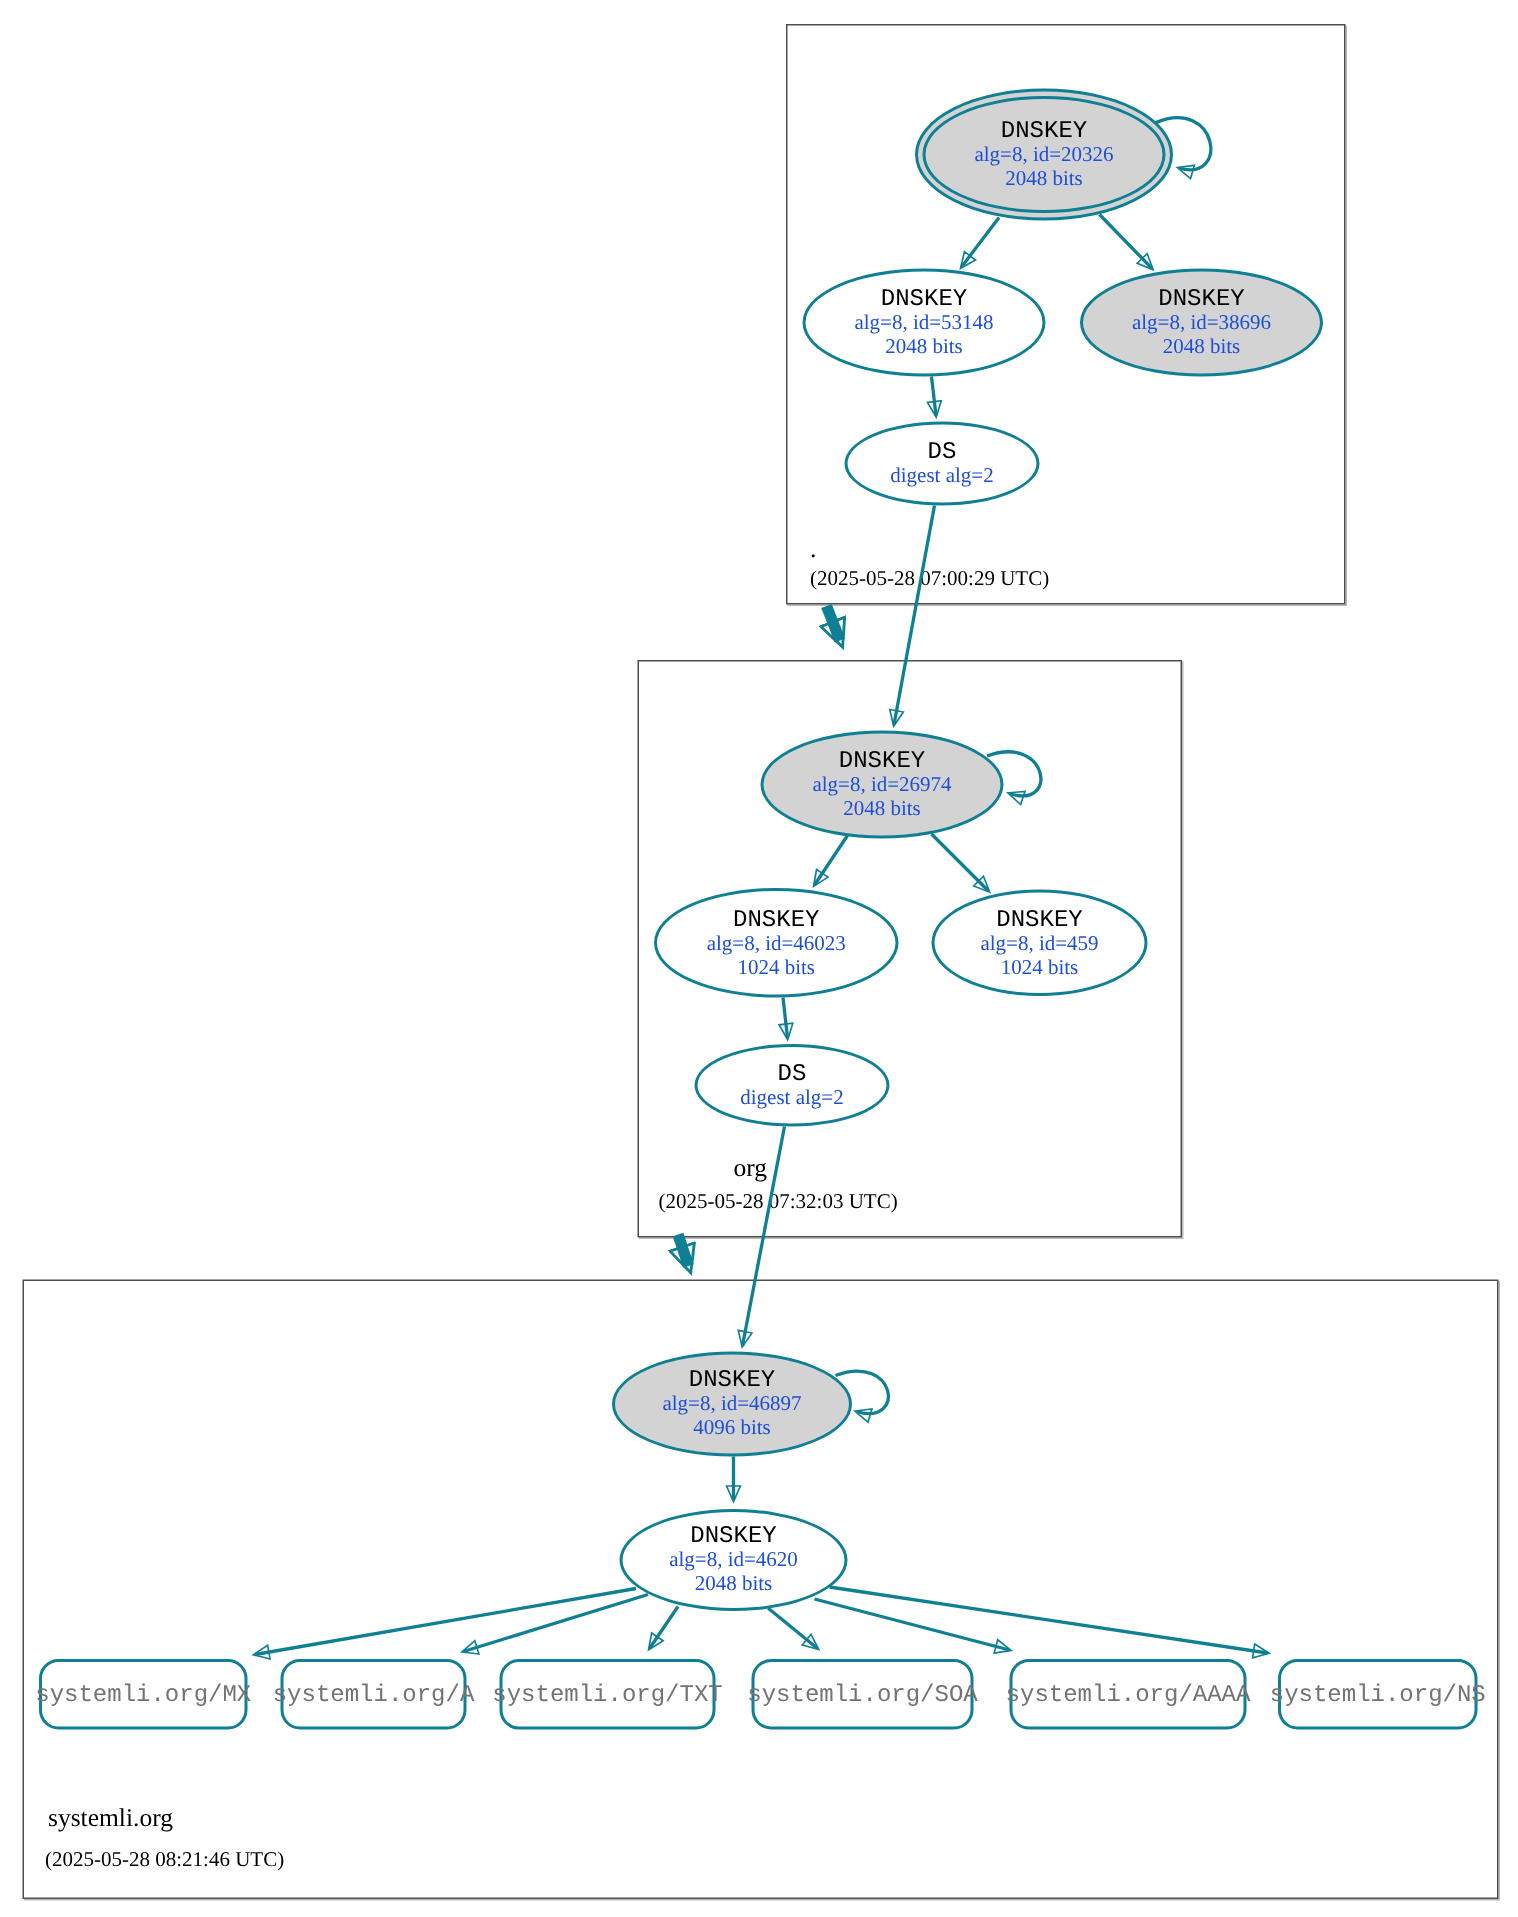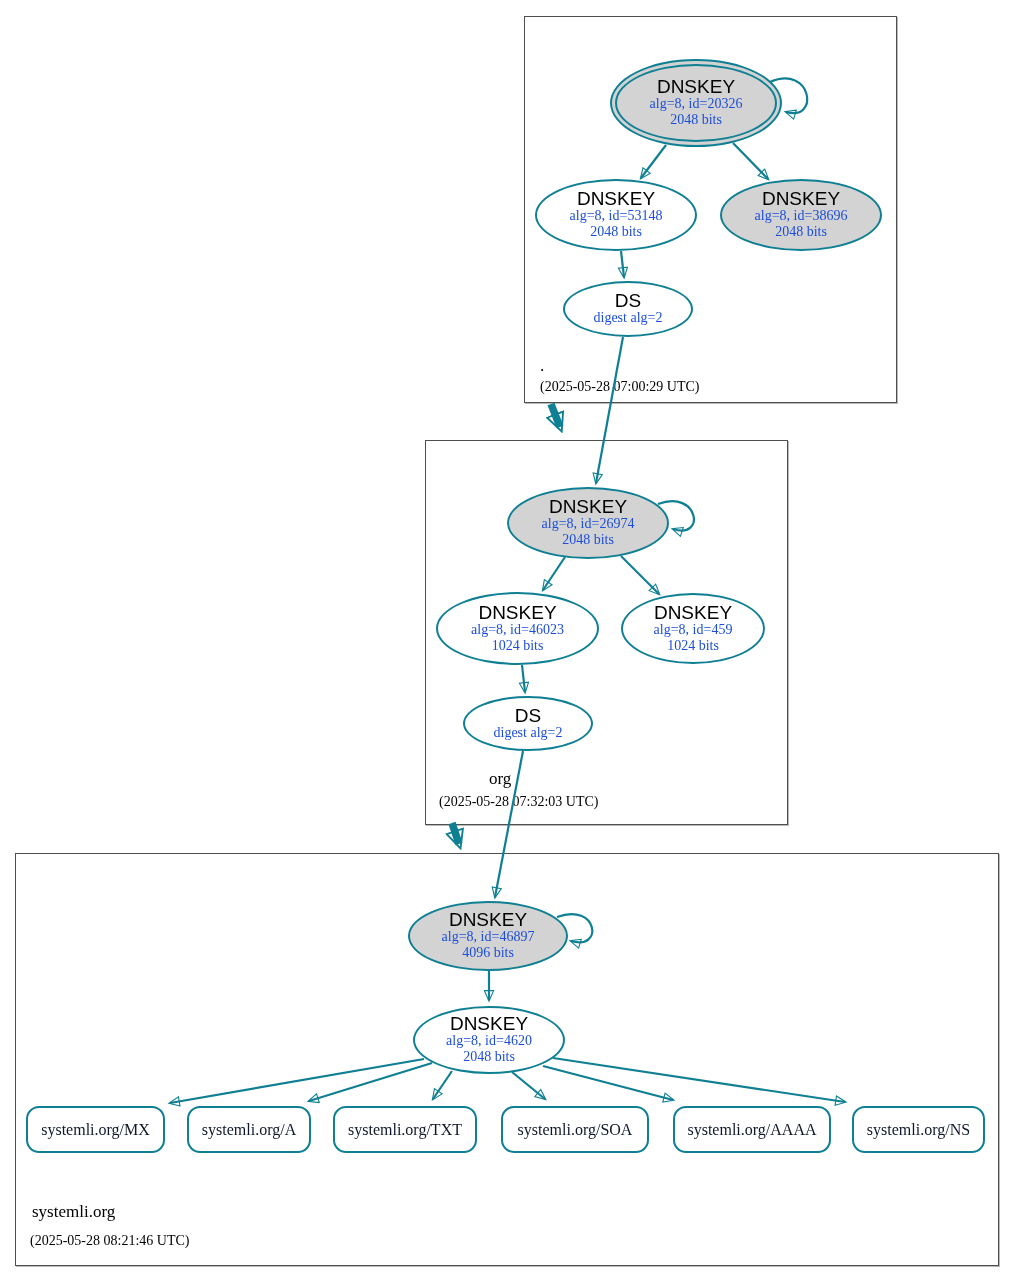--- a/index.html
+++ b/index.html
@@ -20,31 +20,31 @@
     position:absolute;border:2.4px solid var(--accent);border-radius:50%;
     background:#ffffff;display:flex;flex-direction:column;align-items:center;
     justify-content:center;text-align:center;z-index:2;box-sizing:border-box;
   }
   .node.gray{background:var(--grayfill);}
   .ring{
     position:absolute;inset:3px;border:2.4px solid var(--accent);
     border-radius:50%;pointer-events:none;
   }
   .ntitle{
-    font-family:Liberation Sans, sans-serif;font-size:19px;color:#000;
+    font-family:Liberation Mono, monospace;font-size:16px;color:#000;
     line-height:18px;white-space:nowrap;
   }
   .ndetail{
     font-family:"Liberation Serif", serif;font-size:14px;color:#1d4ed8;
     line-height:16px;white-space:nowrap;
   }
   .rrset{
     position:absolute;border:2.2px solid var(--accent);border-radius:13px;
     background:#ffffff;display:flex;align-items:center;justify-content:center;
-    font-family:Liberation Serif, serif;font-size:16px;color:#0f172a;
+    font-family:Liberation Mono, monospace;font-size:16px;color:#737373;
     z-index:2;box-sizing:border-box;white-space:nowrap;text-align:right;
   }
   .zone-label{
     position:absolute;font-family:"Liberation Serif", serif;font-size:17px;
     color:#000;z-index:2;white-space:nowrap;
   }
   .zone-ts{
     position:absolute;font-family:"Liberation Serif", serif;font-size:14px;
     color:#000;z-index:2;white-space:nowrap;
   }

